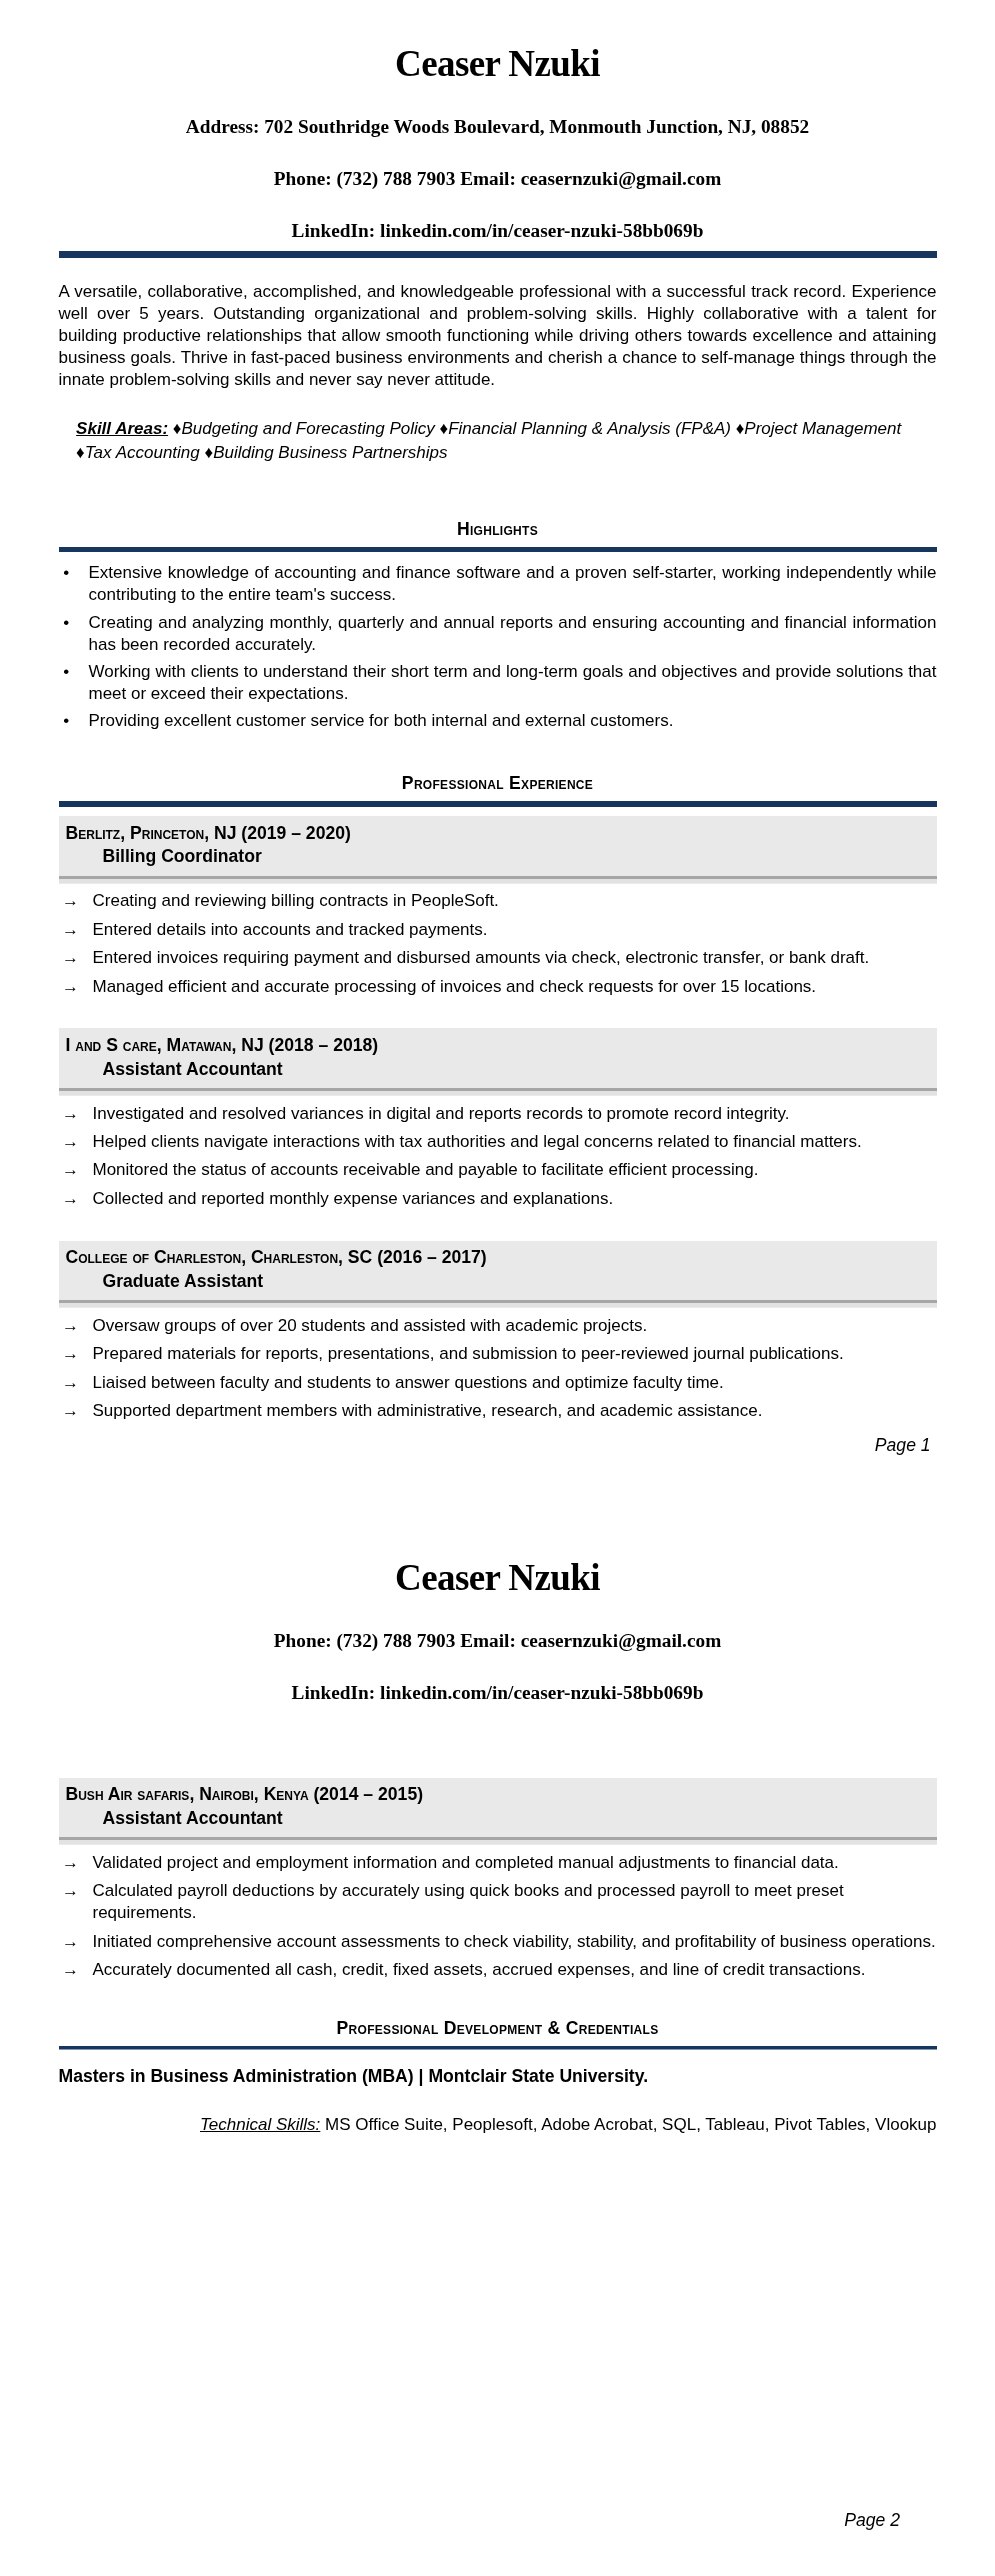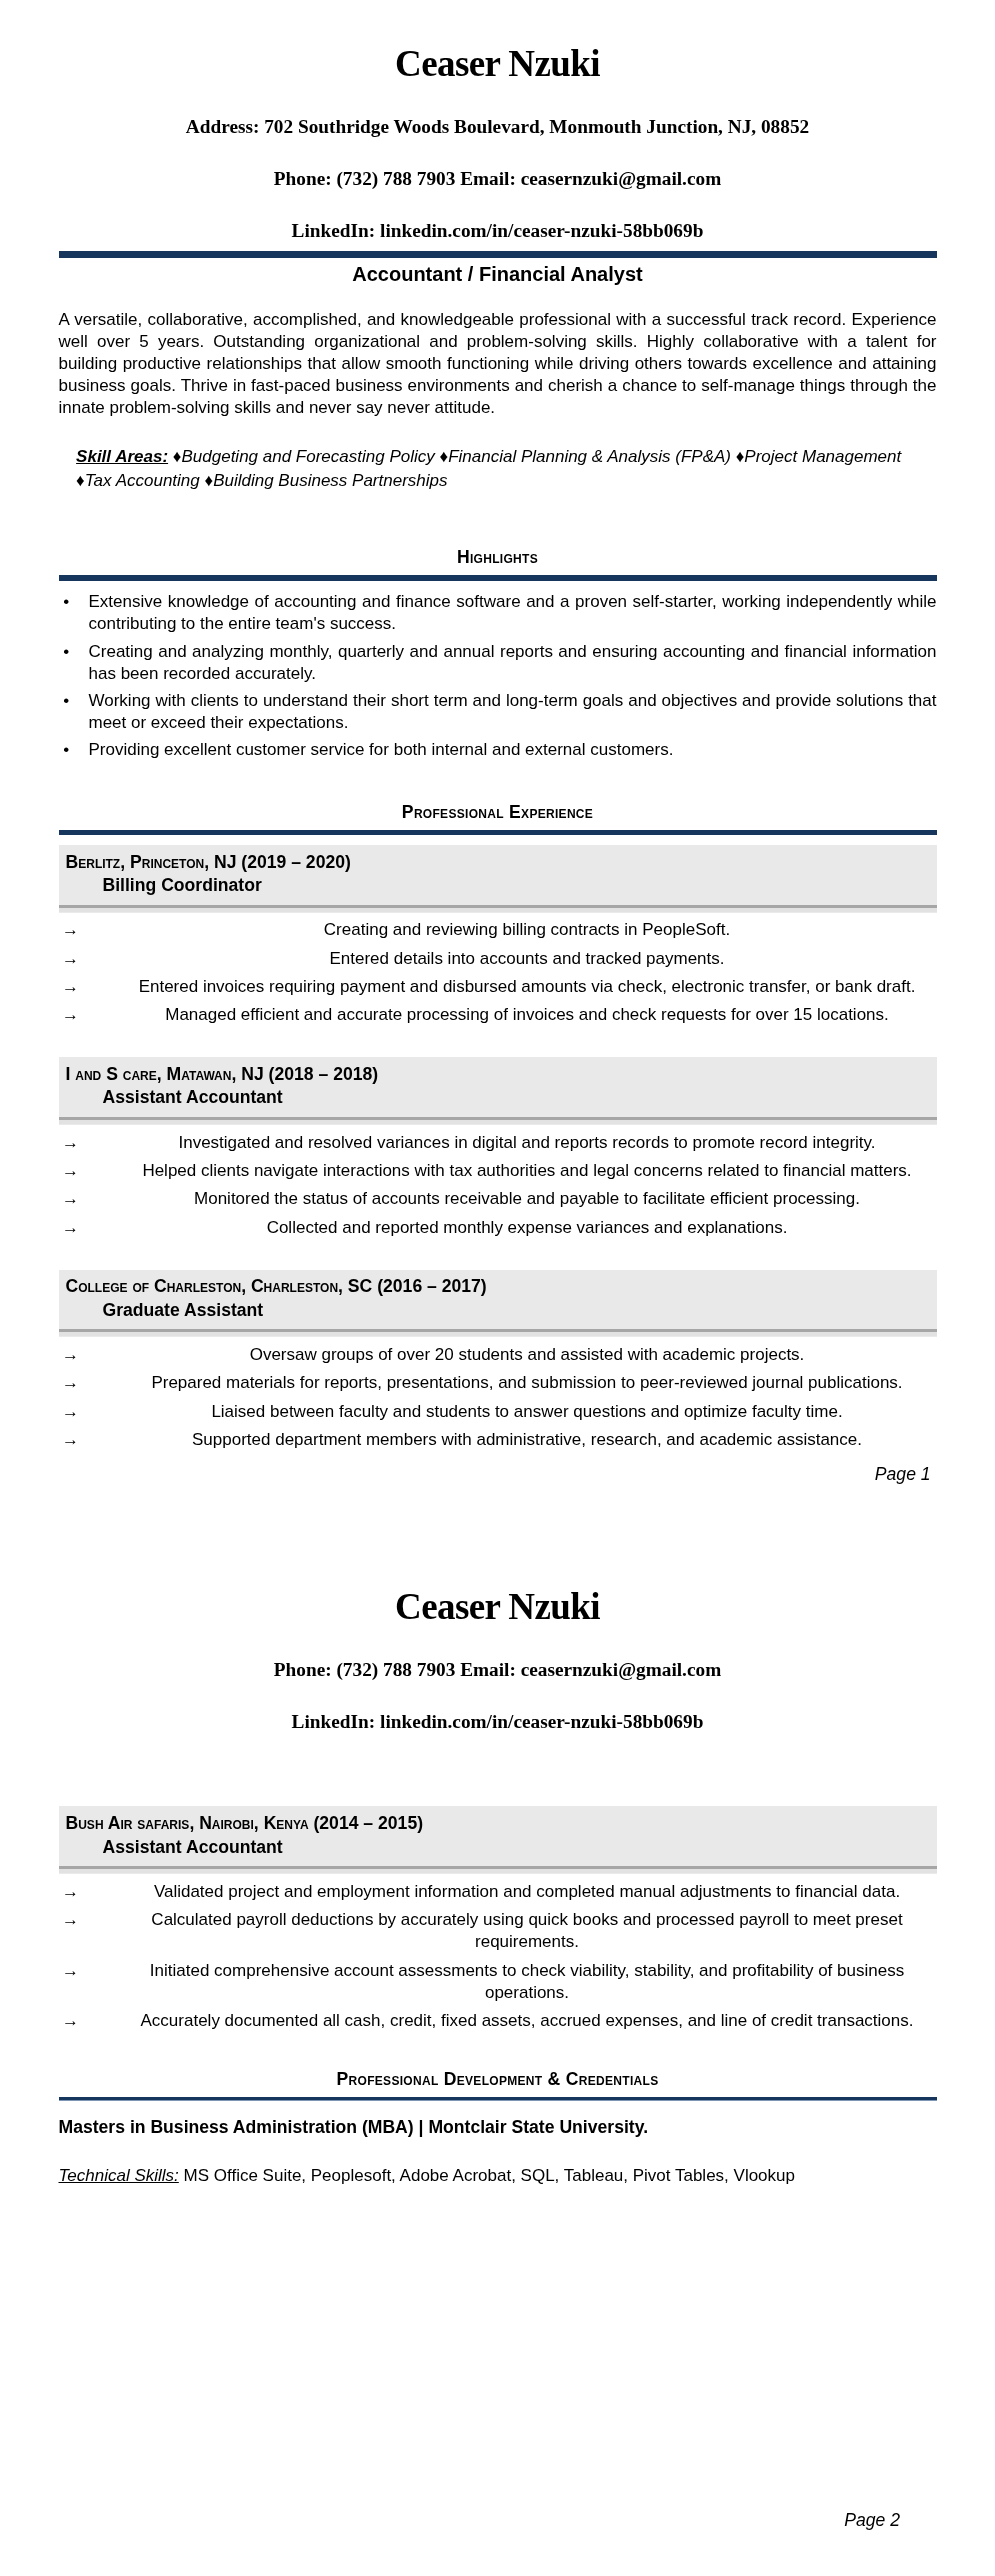--- a/index.html
+++ b/index.html
@@ -45,21 +45,21 @@
   .sec-head.dev { margin-top:37px; }
 
   .blist { margin-top:10.5px; }
   .brow { display:flex; margin-bottom:5.3px; }
   .brow .mark { width:30px; flex:0 0 30px; font-size:17px; line-height:22px; padding-left:4.7px; }
   .brow .txt  { flex:1; font-size:17px; line-height:22px; text-align:justify; }
 
   .alist { margin-top:11.7px; }
   .arow { display:flex; margin-bottom:6.4px; }
   .arow .mark { width:34px; flex:0 0 34px; font-size:17px; line-height:22px; padding-left:3.5px; }
-  .arow .txt  { flex:1; font-size:17px; line-height:22px; text-align:center;margin-left:25px; }
+  .arow .txt  { flex:1; font-size:17px; line-height:22px; text-align:left; }
 
   .jobhead {
     margin-top:9.4px; background:#e9e9e9;
     border-bottom:3.5px solid #a6a6a6;
     padding:4.7px 8.2px 7px 7px;
     box-shadow:0 4.7px 0 #e2e2e2;
   }
   .jobhead .company {
     font-size:17.6px; font-weight:700; font-variant:small-caps; line-height:24.6px;
   }
@@ -67,41 +67,40 @@
   .jobgap { height:15px; }
 
   .page-marker {
     text-align:right; font-size:17.6px; font-style:italic; margin-top:13px;
     padding-right:5.9px;
   }
 
   .page-break { height:98px; }
 
   .edu-line { margin-top:15px; font-size:17.6px; font-weight:700; line-height:23.4px; }
-  .tech-line { margin-top:24.6px; font-size:17px; line-height:23.4px; }
+  .tech-line { margin-top:24.6px; font-size:17px; line-height:23.4px;text-align:right; }
   .tech-label { font-style:italic; text-decoration:underline; }
 
   .page2-marker {
     position:absolute; top:2510px; right:95px;
     font-size:17.6px; font-style:italic;
   }
 </style>
 </head>
 <body>
 
 <div class="doc">
 
   <div class="name">Ceaser Nzuki</div>
   <div class="contact">Address: 702 Southridge Woods Boulevard, Monmouth Junction, NJ, 08852</div>
   <div class="contact">Phone: (732) 788 7903 Email: ceasernzuki@gmail.com</div>
   <div class="contact">LinkedIn: linkedin.com/in/ceaser-nzuki-58bb069b</div>
 
   <div class="rule-thick"></div>
 
-  <div class="role-title">Accountant / Financial Analyst</div>
 
   <div class="summary">A versatile, collaborative, accomplished, and knowledgeable professional with a successful track record. Experience well over 5 years. Outstanding organizational and problem-solving skills. Highly collaborative with a talent for building productive relationships that allow smooth functioning while driving others towards excellence and attaining business goals. Thrive in fast-paced business environments and cherish a chance to self-manage things through the innate problem-solving skills and never say never attitude.</div>
 
   <div class="skills-line">
     <span class="skills-label">Skill Areas:</span> 
     <span>♦Budgeting and Forecasting Policy  ♦Financial Planning &amp; Analysis (FP&amp;A)  ♦Project Management  ♦Tax Accounting  ♦Building Business Partnerships</span>
   </div>
 
   <div class="sec-head">Highlights</div>
   <div class="rule-mid"></div>

